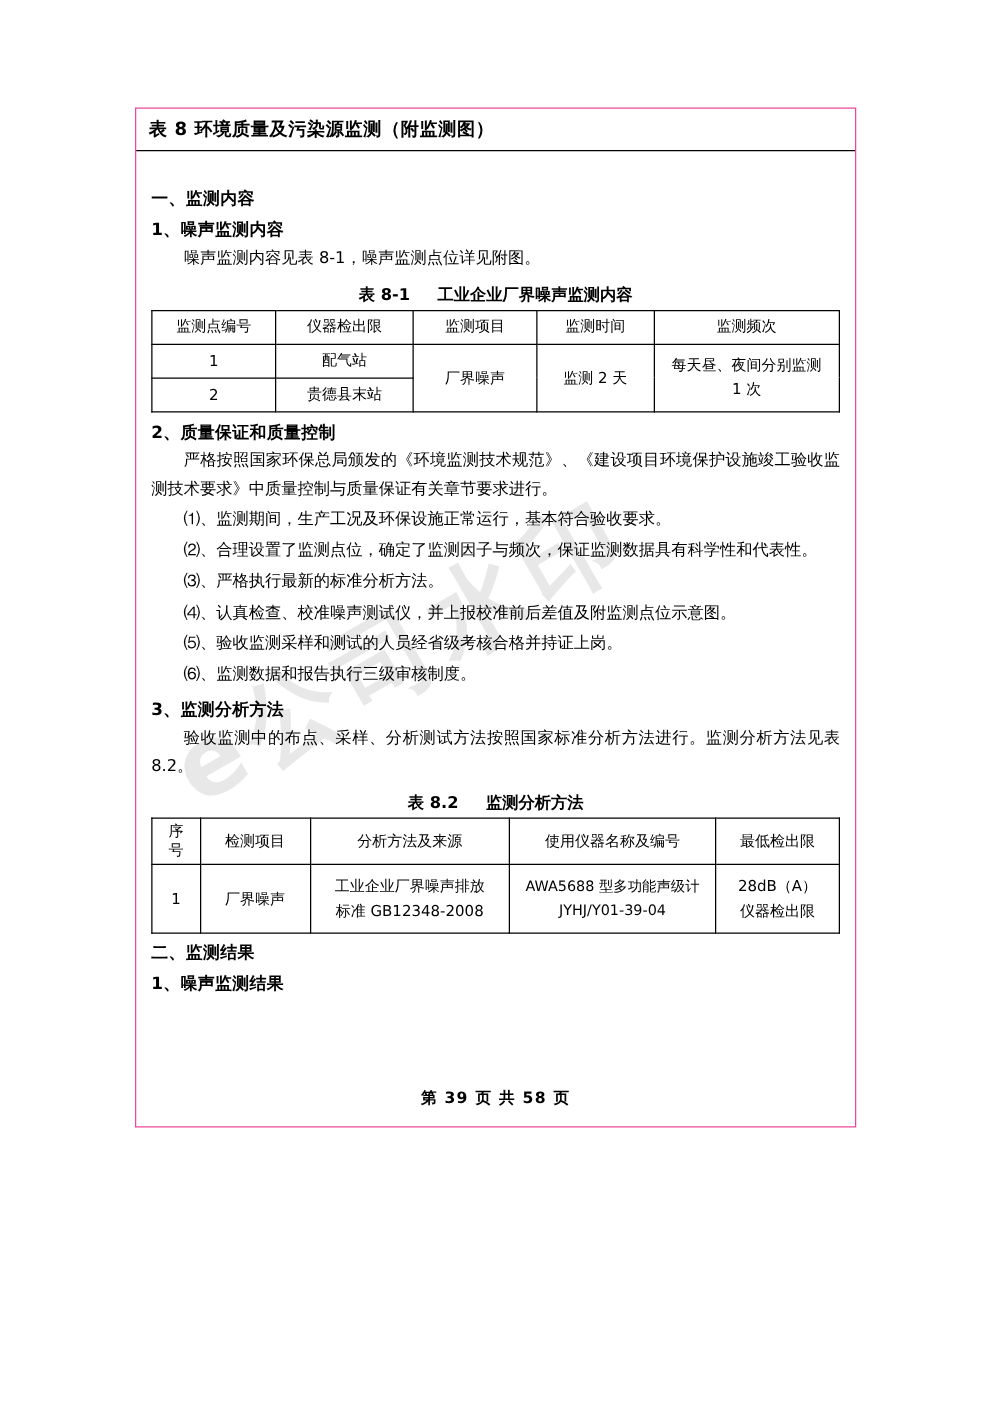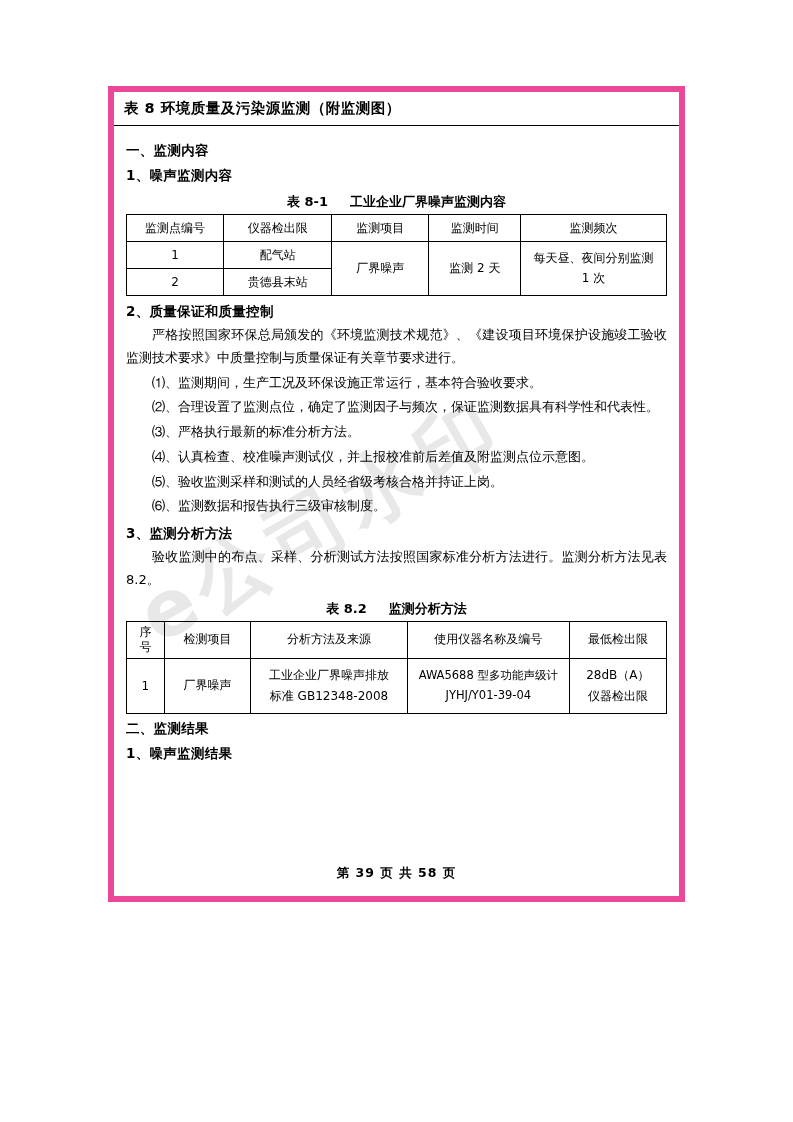--- a/index.html
+++ b/index.html
@@ -21,21 +21,21 @@
     height: 1122px;
     overflow: hidden;
   }
   
   .frame {
     position: absolute;
     left: 108px;
     top: 86px;
     width: 577px;
     height: 816px;
-    border: 6px solid #ec4899;
+    border: 1px solid #ec4899;
     box-sizing: border-box;
   }
   .title-row {
     position: absolute;
     left: 0; top: 0;
     width: 100%;
     height: 34px;
     border-bottom: 1px solid #000;
     box-sizing: border-box;
     display: flex;
@@ -43,21 +43,21 @@
   }
   .title-row .t {
     font-size: 14.5px;
     font-weight: bold;
     padding-left: 10px;
     letter-spacing: 0.5px;
   }
   .body-area {
     position: absolute;
     left: 0;
-    top: 38px;
+    top: 51px;
     width: 100%;
     padding: 6px 12px 0 12px;
     box-sizing: border-box;
   }
   .h1 {
     font-size: 13.5px;
     font-weight: bold;
     margin: 6px 0 2px 0;
     letter-spacing: 0.3px;
   }
@@ -141,20 +141,21 @@
 
     <div class="title-row">
       <span class="t">表 8   环境质量及污染源监测（附监测图）</span>
     </div>
 
     <div class="body-area">
 
       <div class="h1">一、监测内容</div>
 
       <div class="h2">1、噪声监测内容</div>
+      <div class="p">噪声监测内容见表 8-1，噪声监测点位详见附图。</div>
 
       <div class="tbl-cap">
         <span>表 8-1</span><span class="gap"></span><span>工业企业厂界噪声监测内容</span>
       </div>
 
       <table class="t1">
         <colgroup>
           <col style="width:18%">
             <col style="width:20%">
             <col style="width:18%">

